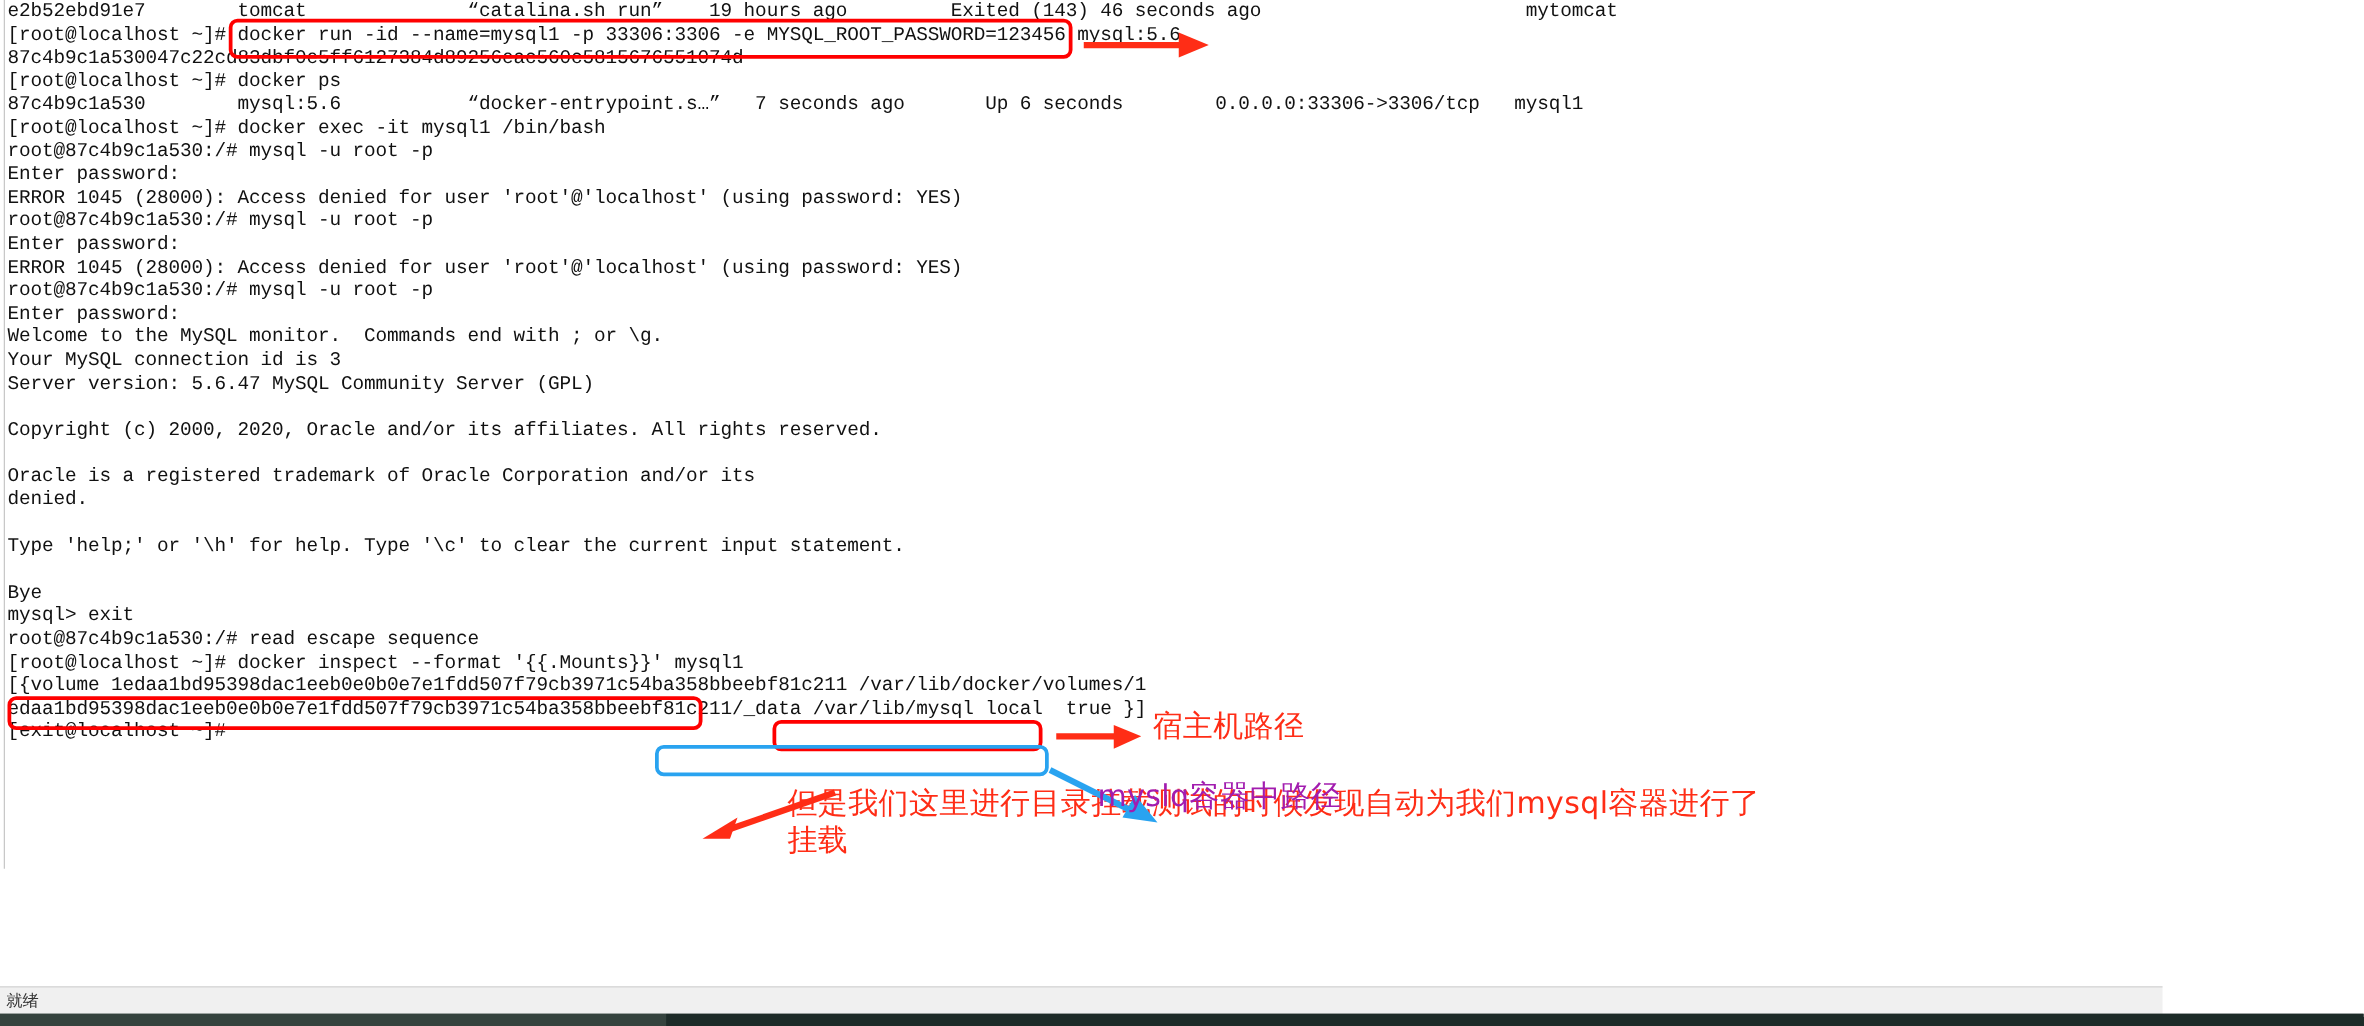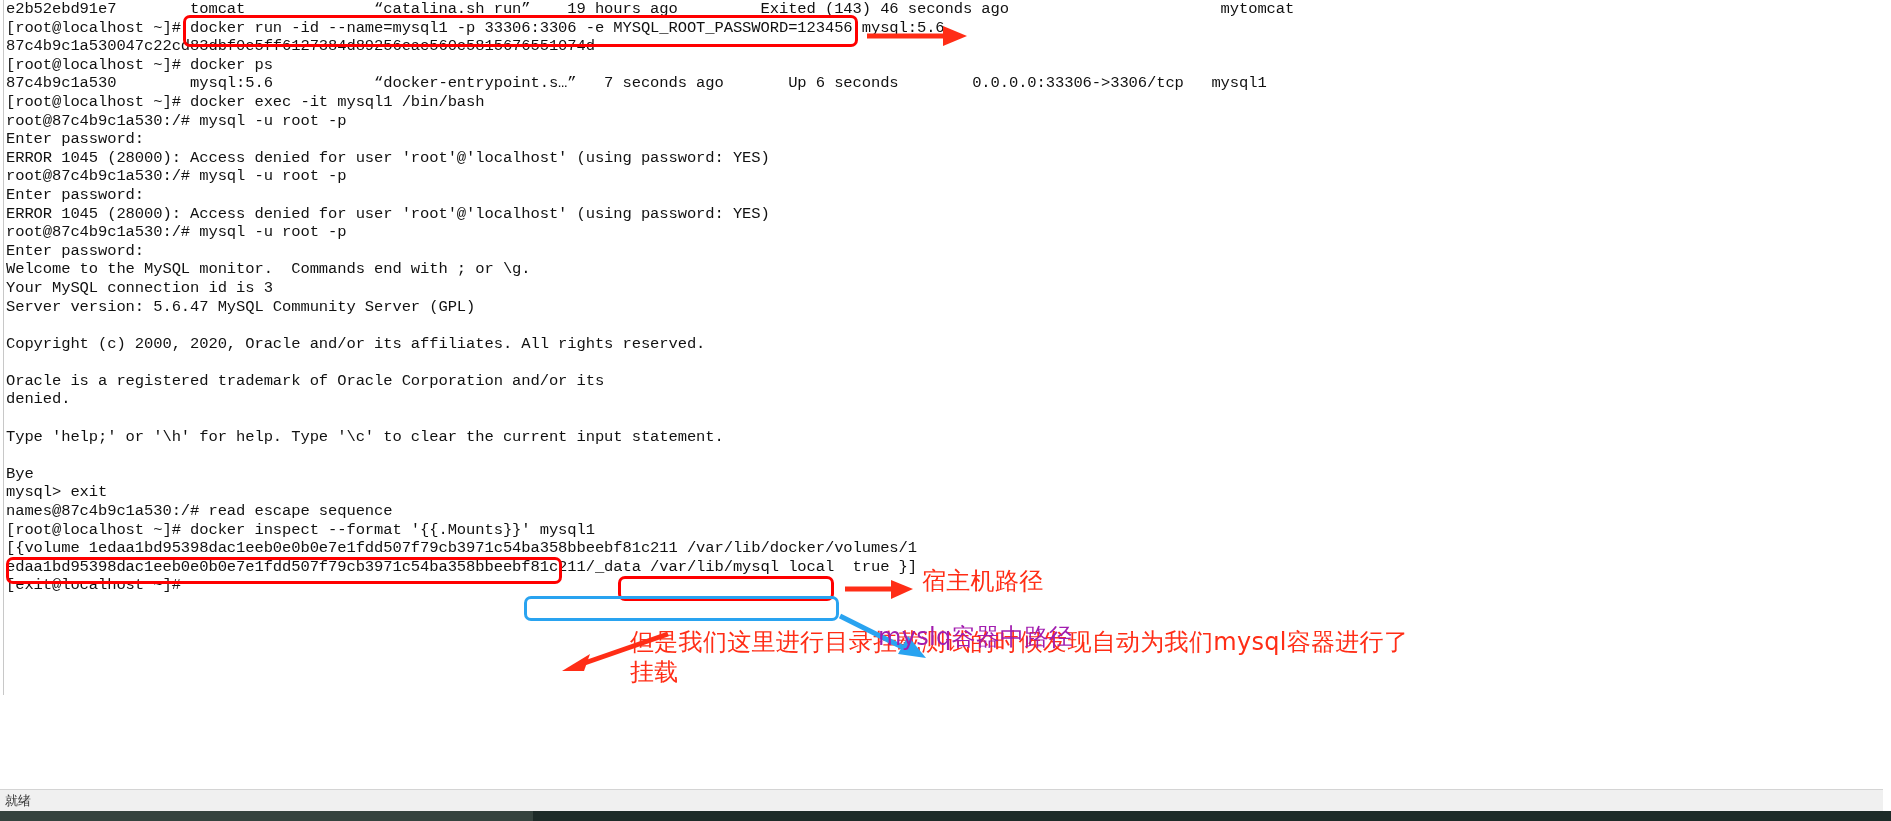--- a/index.html
+++ b/index.html
@@ -72,21 +72,21 @@
   .anno-text.blue {
     color: #a21caf;
   }
 
   .arrow-svg { position: absolute; pointer-events: none; }
 
   
   #statusbar {
     position: absolute;
     left: 0; top: 789px;
-    width: 1883px; height: 22px;
+    width: 1730px; height: 22px;
     background: #f0f0f0;
     border-top: 1px solid #d4d4d4;
     font-family: "Liberation Sans", sans-serif;
     font-size: 13px;
     color: #333;
   }
   #statusbar .sb-left {
     position: absolute; left: 5px; top: 2px;
   }
   #statusbar .sb-right {
@@ -138,21 +138,21 @@
     <div class="tline blank"></div>
     <div class="tline">Copyright (c) 2000, 2020, Oracle and/or its affiliates. All rights reserved.</div>
     <div class="tline blank"></div>
     <div class="tline">Oracle is a registered trademark of Oracle Corporation and/or its</div>
     <div class="tline">denied.</div>
     <div class="tline blank"></div>
     <div class="tline">Type 'help;' or '\h' for help. Type '\c' to clear the current input statement.</div>
     <div class="tline blank"></div>
     <div class="tline">Bye</div>
     <div class="tline">mysql&gt; exit</div>
-    <div class="tline">names@87c4b9c1a530:/# read escape sequence</div>
+    <div class="tline">root@87c4b9c1a530:/# read escape sequence</div>
     <div class="tline">[root@localhost ~]# docker inspect --format '{{.Mounts}}' mysql1</div>
     <div class="tline">[{volume 1edaa1bd95398dac1eeb0e0b0e7e1fdd507f79cb3971c54ba358bbeebf81c211 /var/lib/docker/volumes/1</div>
     <div class="tline">edaa1bd95398dac1eeb0e0b0e7e1fdd507f79cb3971c54ba358bbeebf81c211/_data /var/lib/mysql local  true }]</div>
     <div class="tline">[exit@localhost ~]#</div>
   </div>
 
   <div class="anno-box" style="left:183px; top:15px; width:675px; height:32px;"></div>
 
   <svg class="arrow-svg" style="left:865px; top:18px;" width="105" height="34">
     <line x1="2" y1="18" x2="80" y2="18" stroke="#ff2d16" stroke-width="5"></line>

